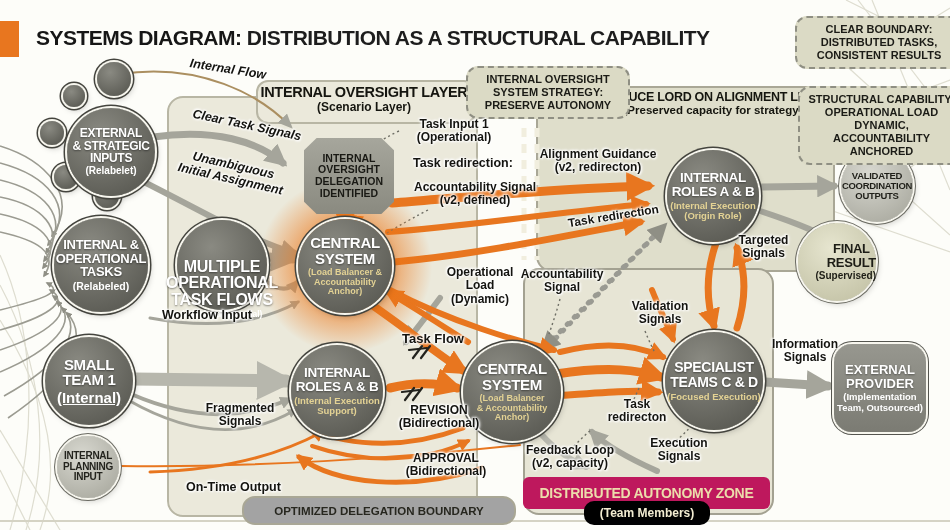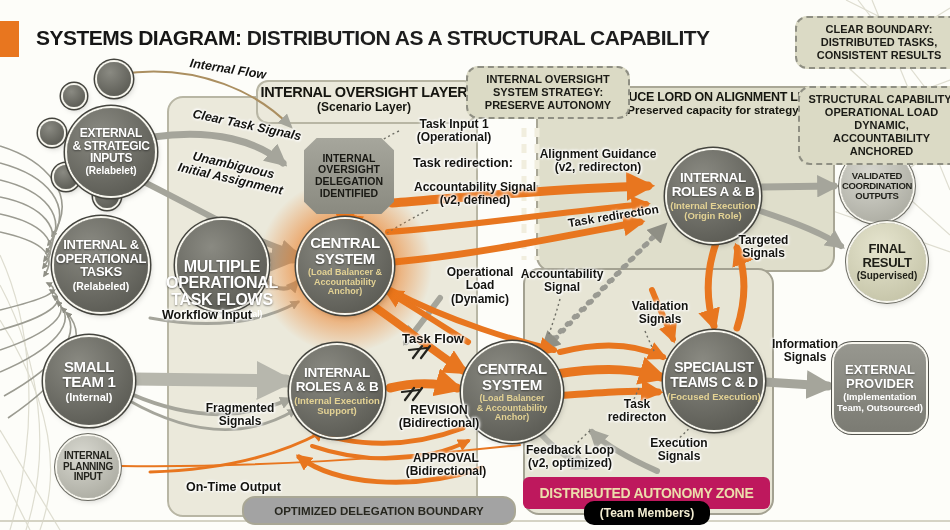--- a/index.html
+++ b/index.html
@@ -248,21 +248,21 @@
   </div>
   <div class="node dark" style="left:42px;top:218px;width:94px;height:94px;margin-left:12px;">
     <span class="t" style="font-size:13px;">INTERNAL &amp;
 OPERATIONAL
 TASKS</span>
     <span class="s" style="font-size:10.5px;">(Relabeled)</span>
   </div>
   <div class="node dark" style="left:45px;top:337px;width:88px;height:88px;">
     <span class="t" style="font-size:15px;">SMALL
 TEAM 1</span>
-    <span class="s" style="font-size:11px;">(Internal)</span>
+    <span class="s" style="font-size:15px;text-decoration:underline;">(Internal)</span>
   </div>
   <div class="node light" style="left:57px;top:436px;width:62px;height:62px;">
     <span class="t" style="font-size:10px;color:#23231d;">INTERNAL
 PLANNING
 INPUT</span>
   </div>
   <div class="node dark" style="left:177px;top:220px;width:90px;height:90px;">
     <span class="t" style="font-size:16px;margin-top:48px;">MULTIPLE
 OPERATIONAL
 TASK FLOWS</span>
@@ -301,21 +301,21 @@
   <div class="node dark" style="left:665px;top:332px;width:98px;height:98px;">
     <span class="t" style="font-size:14px;">SPECIALIST
 TEAMS C &amp; D</span>
     <span class="s khaki" style="font-size:9.5px;">(Focused Execution)</span>
   </div>
   <div class="node light" style="left:841px;top:150px;width:72px;height:72px;">
     <span class="t" style="font-size:9.5px;color:#1f1f19;">VALIDATED
 COORDINATION
 OUTPUTS</span>
   </div>
-  <div class="node olive" style="left:848px;top:223px;width:78px;height:78px;">
+  <div class="node olive" style="left:798px;top:223px;width:78px;height:78px;align-items:flex-end;">
     <span class="t" style="font-size:13px;color:#1d1d16;">FINAL
 RESULT</span>
     <span class="s" style="font-size:10px;color:#1d1d16;">(Supervised)</span>
   </div>
   <div class="provider">
     <span class="t" style="font-size:13px;font-weight:800;white-space:pre-line;line-height:1.05;text-shadow:0 1px 2px rgba(0,0,0,.4);">EXTERNAL
 PROVIDER</span>
     <span class="s" style="font-size:9.5px;white-space:pre-line;line-height:1.08;margin-top:2px;font-weight:700;">(Implementation
 Team, Outsourced)</span>
   </div>
@@ -344,21 +344,21 @@
   <div class="lbl" style="left:394px;top:332px;width:78px;font-size:13px;">Task Flow</div>
   <div class="lbl" style="left:384px;top:404px;width:110px;">REVISION
 (Bidirectional)</div>
   <div class="lbl" style="left:390px;top:452px;width:112px;">APPROVAL
 (Bidirectional)</div>
   <div class="lbl" style="left:596px;top:398px;width:82px;">Task
 redirecton</div>
   <div class="lbl" style="left:638px;top:437px;width:82px;">Execution
 Signals</div>
   <div class="lbl" style="left:514px;top:444px;width:112px;">Feedback Loop
-(v2, optimized)</div>
+(v2, capacity)</div>
   <div class="lbl" style="left:762px;top:338px;width:86px;">Information
 Signals</div>
   <div class="lbl" style="left:188px;top:402px;width:104px;">Fragmented
 Signals</div>
   <div class="lbl left-al" style="left:162px;top:308px;width:112px;font-size:12.5px;">Workflow Input</div>
   <div class="lbl left-al" style="left:186px;top:480px;width:126px;font-size:12.5px;">On-Time Output</div>
 
 </div>
 
 </body></html>

